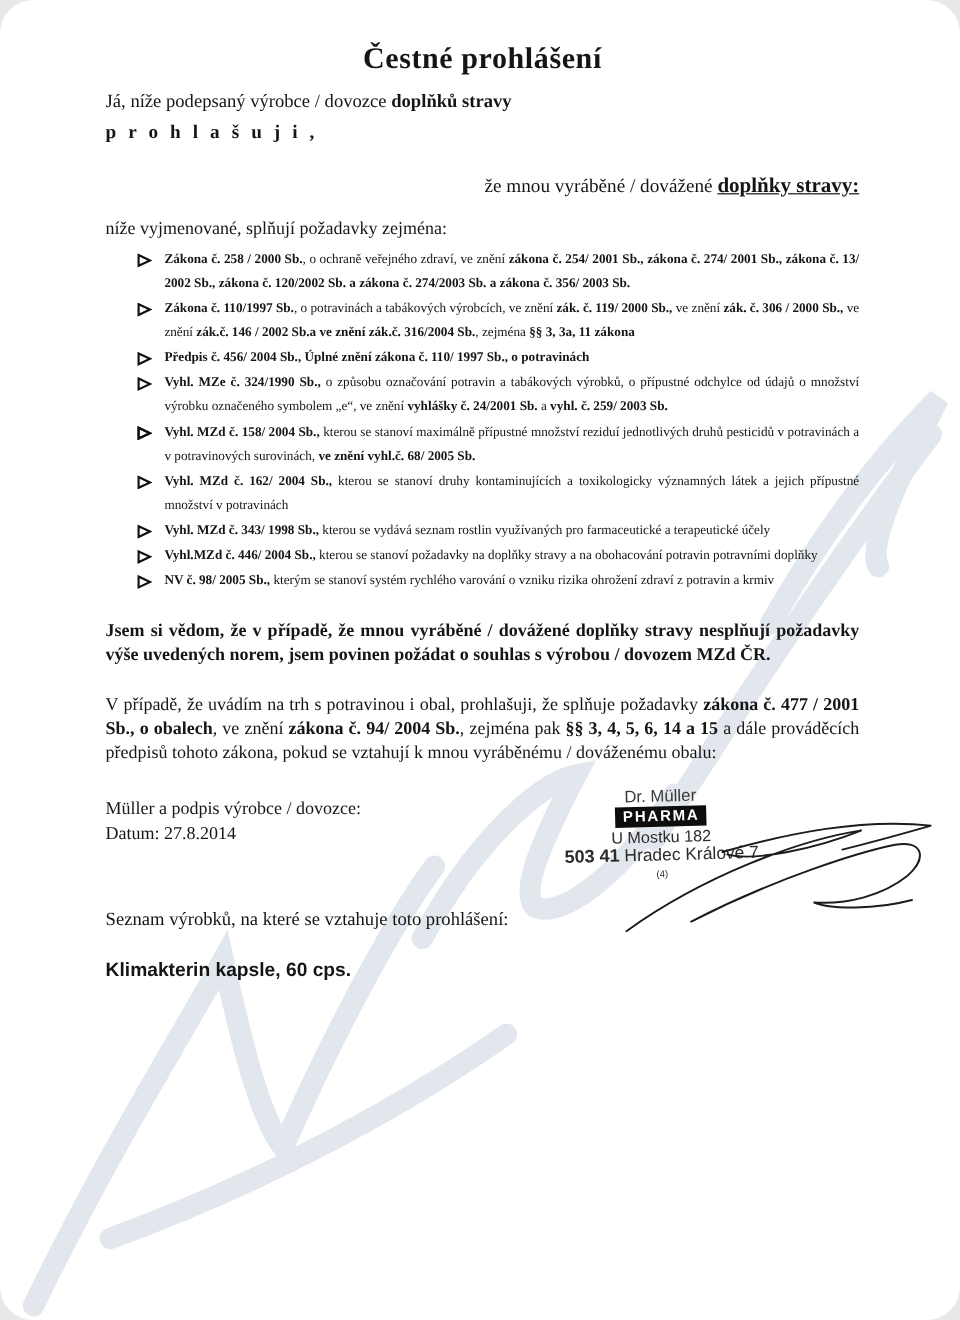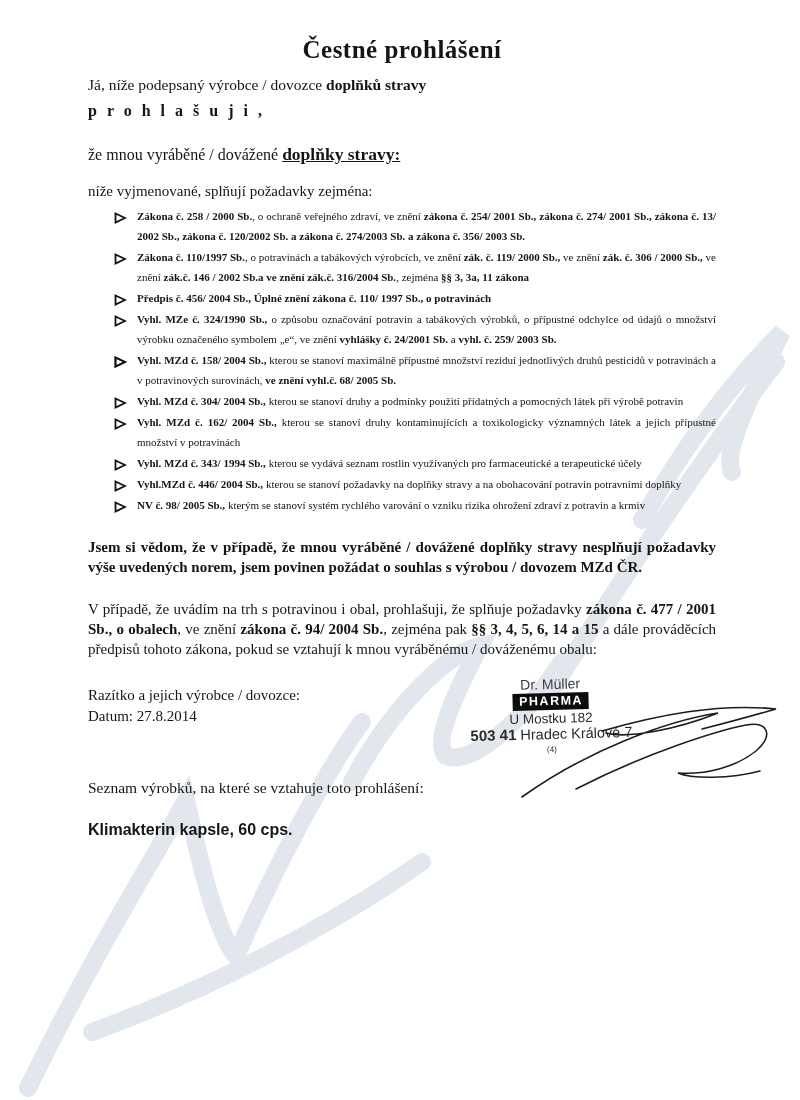--- a/index.html
+++ b/index.html
@@ -4,35 +4,36 @@
 <style>
   html,body{margin:0;padding:0;background:#e8e8e8;}
   .page{
     position:relative;
     width:800px;height:1100px;
     margin:0 auto;
     background:#ffffff;
     overflow:hidden;
     font-family:"Liberation Serif", serif;
     color:#151515;
+    border-radius:28px;
   }
   .watermark{position:absolute;left:0;top:0;z-index:0;}
   .content{position:absolute;inset:0;z-index:1;padding:36px 84px 0 88px;}
   .b{font-weight:bold;}
   .u{text-decoration:underline;}
   .title{
     text-align:center;font-size:25px;font-weight:bold;
     margin:0 0 12px 0;letter-spacing:.5px;
   }
   .center-line{text-align:left;font-size:15.5px;margin:0 0 8px 0;}
   .declare{
     font-size:16px;font-weight:bold;
     letter-spacing:3px;margin:4px 0 24px 0;
   }
-  .object-line{text-align:left;font-size:16px;margin:0 0 18px 0;}
+  .object-line{text-align:right;font-size:16px;margin:0 0 18px 0;}
   .object-line .b{font-size:17.5px;}
   .lead{font-size:15px;margin:0 0 6px 0;}
   .laws{margin:0 0 0 26px;}
   .law{
     position:relative;padding-left:23px;
     font-size:11px;line-height:20px;text-align:justify;
     margin-bottom:1px;
   }
   .marker{position:absolute;left:0;top:4px;}
   .para{
@@ -127,54 +128,48 @@
       <div class="law">
         <span class="marker"><svg width="13" height="12" viewBox="0 0 13 12">
               <polygon points="1.5,1.5 11,6 1.5,10.5" fill="none" stroke="#111" stroke-width="1.8"></polygon>
             </svg></span>
         <span><span class="b">Vyhl. MZd č. 158/ 2004 Sb.,</span><span> kterou se stanoví maximálně přípustné množství reziduí jednotlivých druhů pesticidů v potravinách a v potravinových surovinách, </span><span class="b">ve znění vyhl.č. 68/ 2005 Sb.</span></span>
       </div>
       <div class="law">
         <span class="marker"><svg width="13" height="12" viewBox="0 0 13 12">
               <polygon points="1.5,1.5 11,6 1.5,10.5" fill="none" stroke="#111" stroke-width="1.8"></polygon>
             </svg></span>
-        <span><span class="b">Vyhl. MZd č. 304/ 2004 Sb.,</span><span> kterou se stanoví druhy a podmínky použití přídatných a pomocných látek při výrobě potravin</span></span>
-      </div>
-      <div class="law">
-        <span class="marker"><svg width="13" height="12" viewBox="0 0 13 12">
-              <polygon points="1.5,1.5 11,6 1.5,10.5" fill="none" stroke="#111" stroke-width="1.8"></polygon>
-            </svg></span>
         <span><span class="b">Vyhl. MZd č. 162/ 2004 Sb.,</span><span> kterou se stanoví druhy kontaminujících a toxikologicky významných látek a jejich přípustné množství v potravinách</span></span>
       </div>
       <div class="law">
         <span class="marker"><svg width="13" height="12" viewBox="0 0 13 12">
               <polygon points="1.5,1.5 11,6 1.5,10.5" fill="none" stroke="#111" stroke-width="1.8"></polygon>
             </svg></span>
-        <span><span class="b">Vyhl. MZd č. 343/ 1994 Sb.,</span><span> kterou se vydává seznam rostlin využívaných pro farmaceutické a terapeutické účely</span></span>
+        <span><span class="b">Vyhl. MZd č. 343/ 1998 Sb.,</span><span> kterou se vydává seznam rostlin využívaných pro farmaceutické a terapeutické účely</span></span>
       </div>
       <div class="law">
         <span class="marker"><svg width="13" height="12" viewBox="0 0 13 12">
               <polygon points="1.5,1.5 11,6 1.5,10.5" fill="none" stroke="#111" stroke-width="1.8"></polygon>
             </svg></span>
         <span><span class="b">Vyhl.MZd č. 446/ 2004 Sb.,</span><span> kterou se stanoví požadavky na doplňky stravy a na obohacování potravin potravními doplňky</span></span>
       </div>
       <div class="law">
         <span class="marker"><svg width="13" height="12" viewBox="0 0 13 12">
               <polygon points="1.5,1.5 11,6 1.5,10.5" fill="none" stroke="#111" stroke-width="1.8"></polygon>
             </svg></span>
         <span><span class="b">NV č. 98/ 2005 Sb.,</span><span> kterým se stanoví systém rychlého varování o vzniku rizika ohrožení zdraví z potravin a krmiv</span></span>
       </div>
     </div>
 
     <p class="para bold-para">Jsem si vědom, že v případě, že mnou vyráběné / dovážené doplňky stravy nesplňují požadavky výše uvedených norem, jsem povinen požádat o souhlas s výrobou / dovozem MZd ČR.</p>
 
     <p class="para"><span>V případě, že uvádím na trh s potravinou i obal, prohlašuji, že splňuje požadavky </span><span class="b">zákona č. 477 / 2001 Sb., o obalech</span><span>, ve znění </span><span class="b">zákona č. 94/ 2004 Sb.</span><span>, zejména pak </span><span class="b">§§ 3, 4, 5, 6, 14 a 15</span><span> a dále prováděcích předpisů tohoto zákona, pokud se vztahují k mnou vyráběnému / dováženému obalu:</span></p>
 
     <div class="sig-section">
-      <p class="sig-label">Razítko a jejich výrobce / dovozce:</p>
+      <p class="sig-label">Müller a podpis výrobce / dovozce:</p>
       <p class="sig-label">Datum: 27.8.2014</p>
 
       <div class="stamp">
         <div class="stamp-company">Dr. Müller</div>
         <div><span class="stamp-badge">PHARMA</span></div>
         <div class="stamp-street">U Mostku 182</div>
         <div class="stamp-city"><span class="b">503 41</span><span> Hradec Králové 7</span></div>
         <div class="stamp-footnote">(4)</div>
       </div>
 

